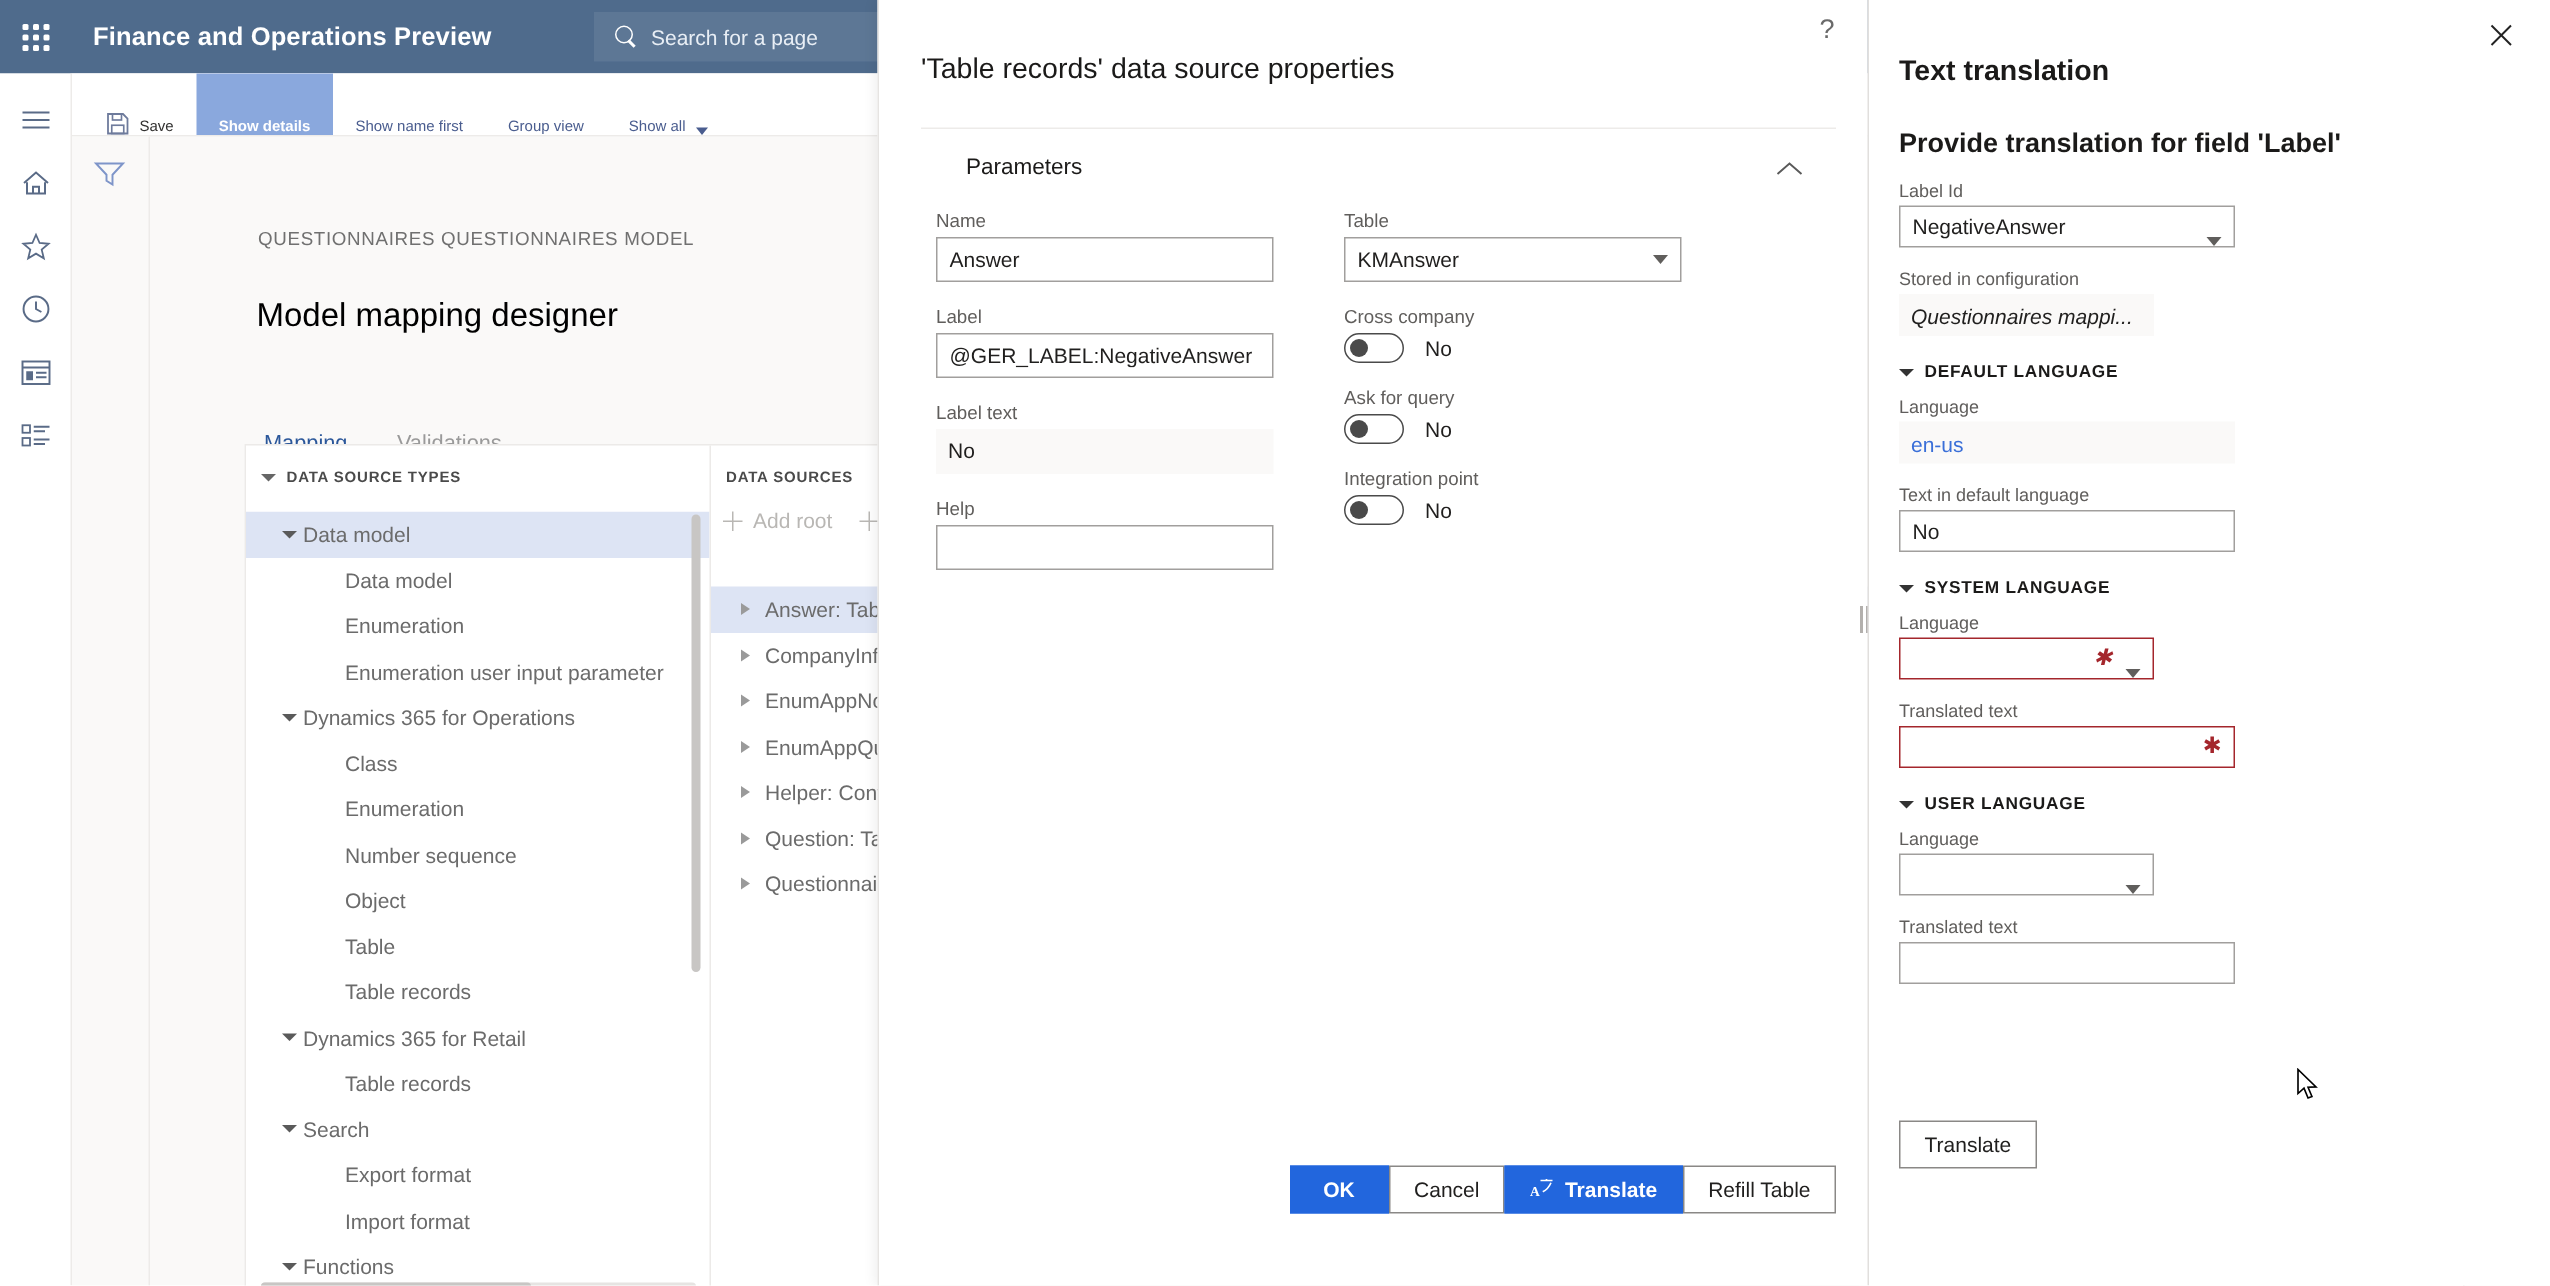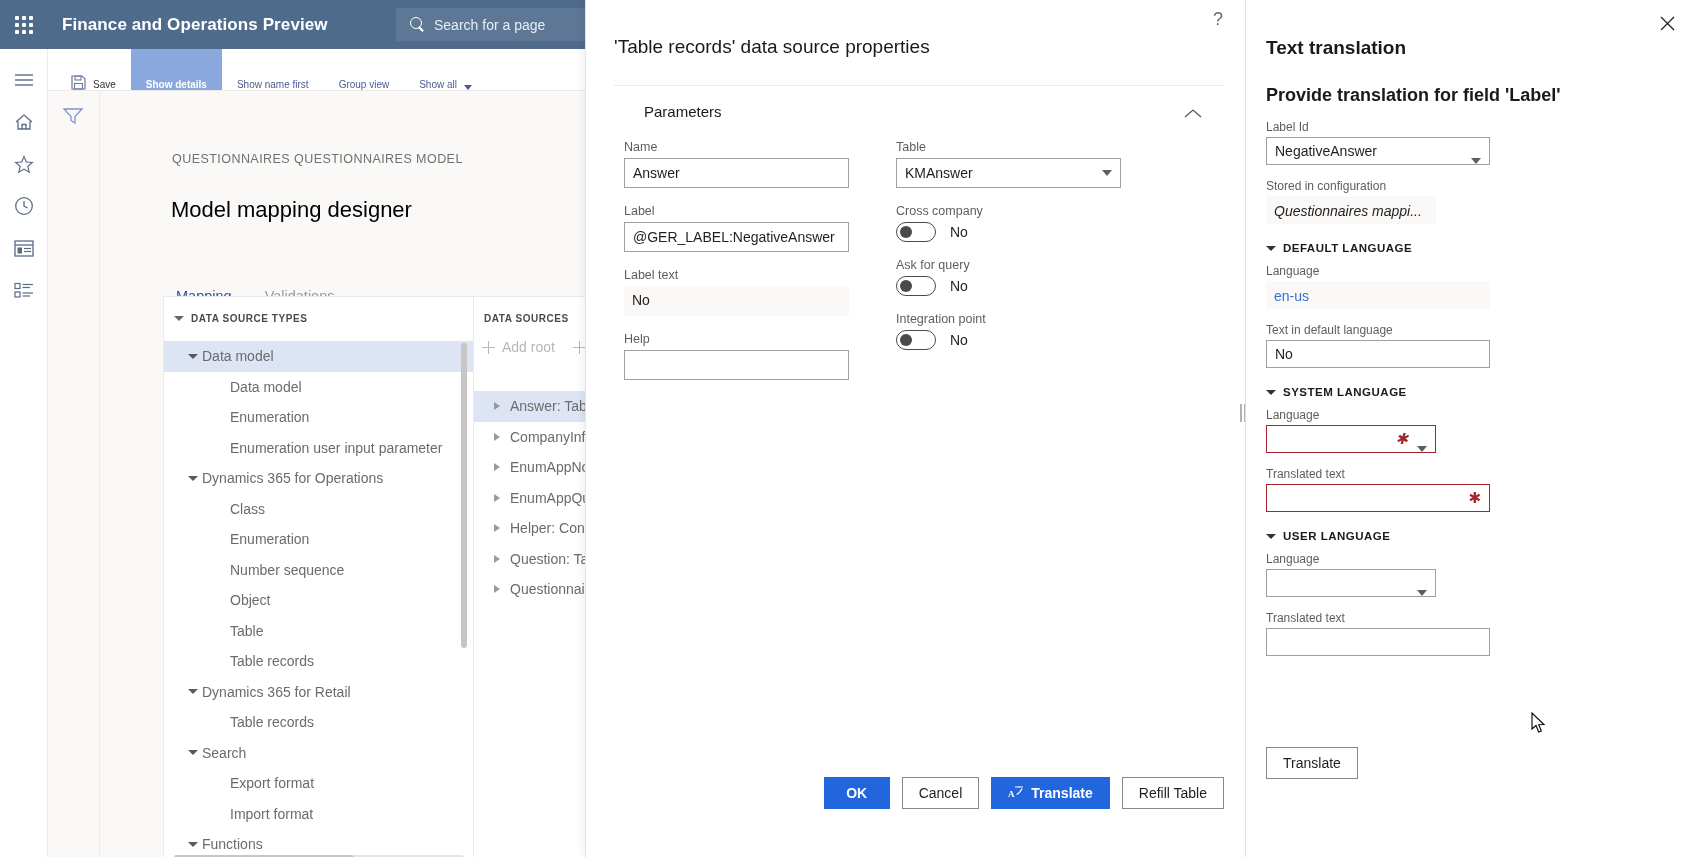--- a/index.html
+++ b/index.html
@@ -226,21 +226,21 @@
     width: 40px; height: 20px; border: 1.3px solid #4a4a4a; border-radius: 11px;
     position: relative; cursor: pointer; background: #ffffff;
   }
   .toggle i {
     position: absolute; left: 3px; top: 3px; width: 12px; height: 12px;
     border-radius: 50%; background: #4a4a4a; display: block;
   }
   .toggle-txt { font-size: 14px; color: #201f1e; margin-left: 14px; }
   .dlg-footer {
     position: absolute; left: 0; bottom: 48px; width: 660px;
-    display: flex; justify-content: flex-end; padding-right: 22px; gap: 12px;
+    display: flex; justify-content: flex-end; padding-right: 22px; gap: 0;
   }
   .btn {
     height: 32px; min-width: 70px; padding: 0 16px; font-size: 14px;
     border: 1px solid #8a8886; background: #ffffff; color: #201f1e;
     cursor: pointer; display: flex; align-items: center; justify-content: center;
     font-family: "Liberation Sans", sans-serif; gap: 7px;
   }
   .btn.primary { background: #2266dd; border-color: #2266dd; color: #ffffff; font-weight: bold; }
   .btn.primary.ok { min-width: 66px; }
 

